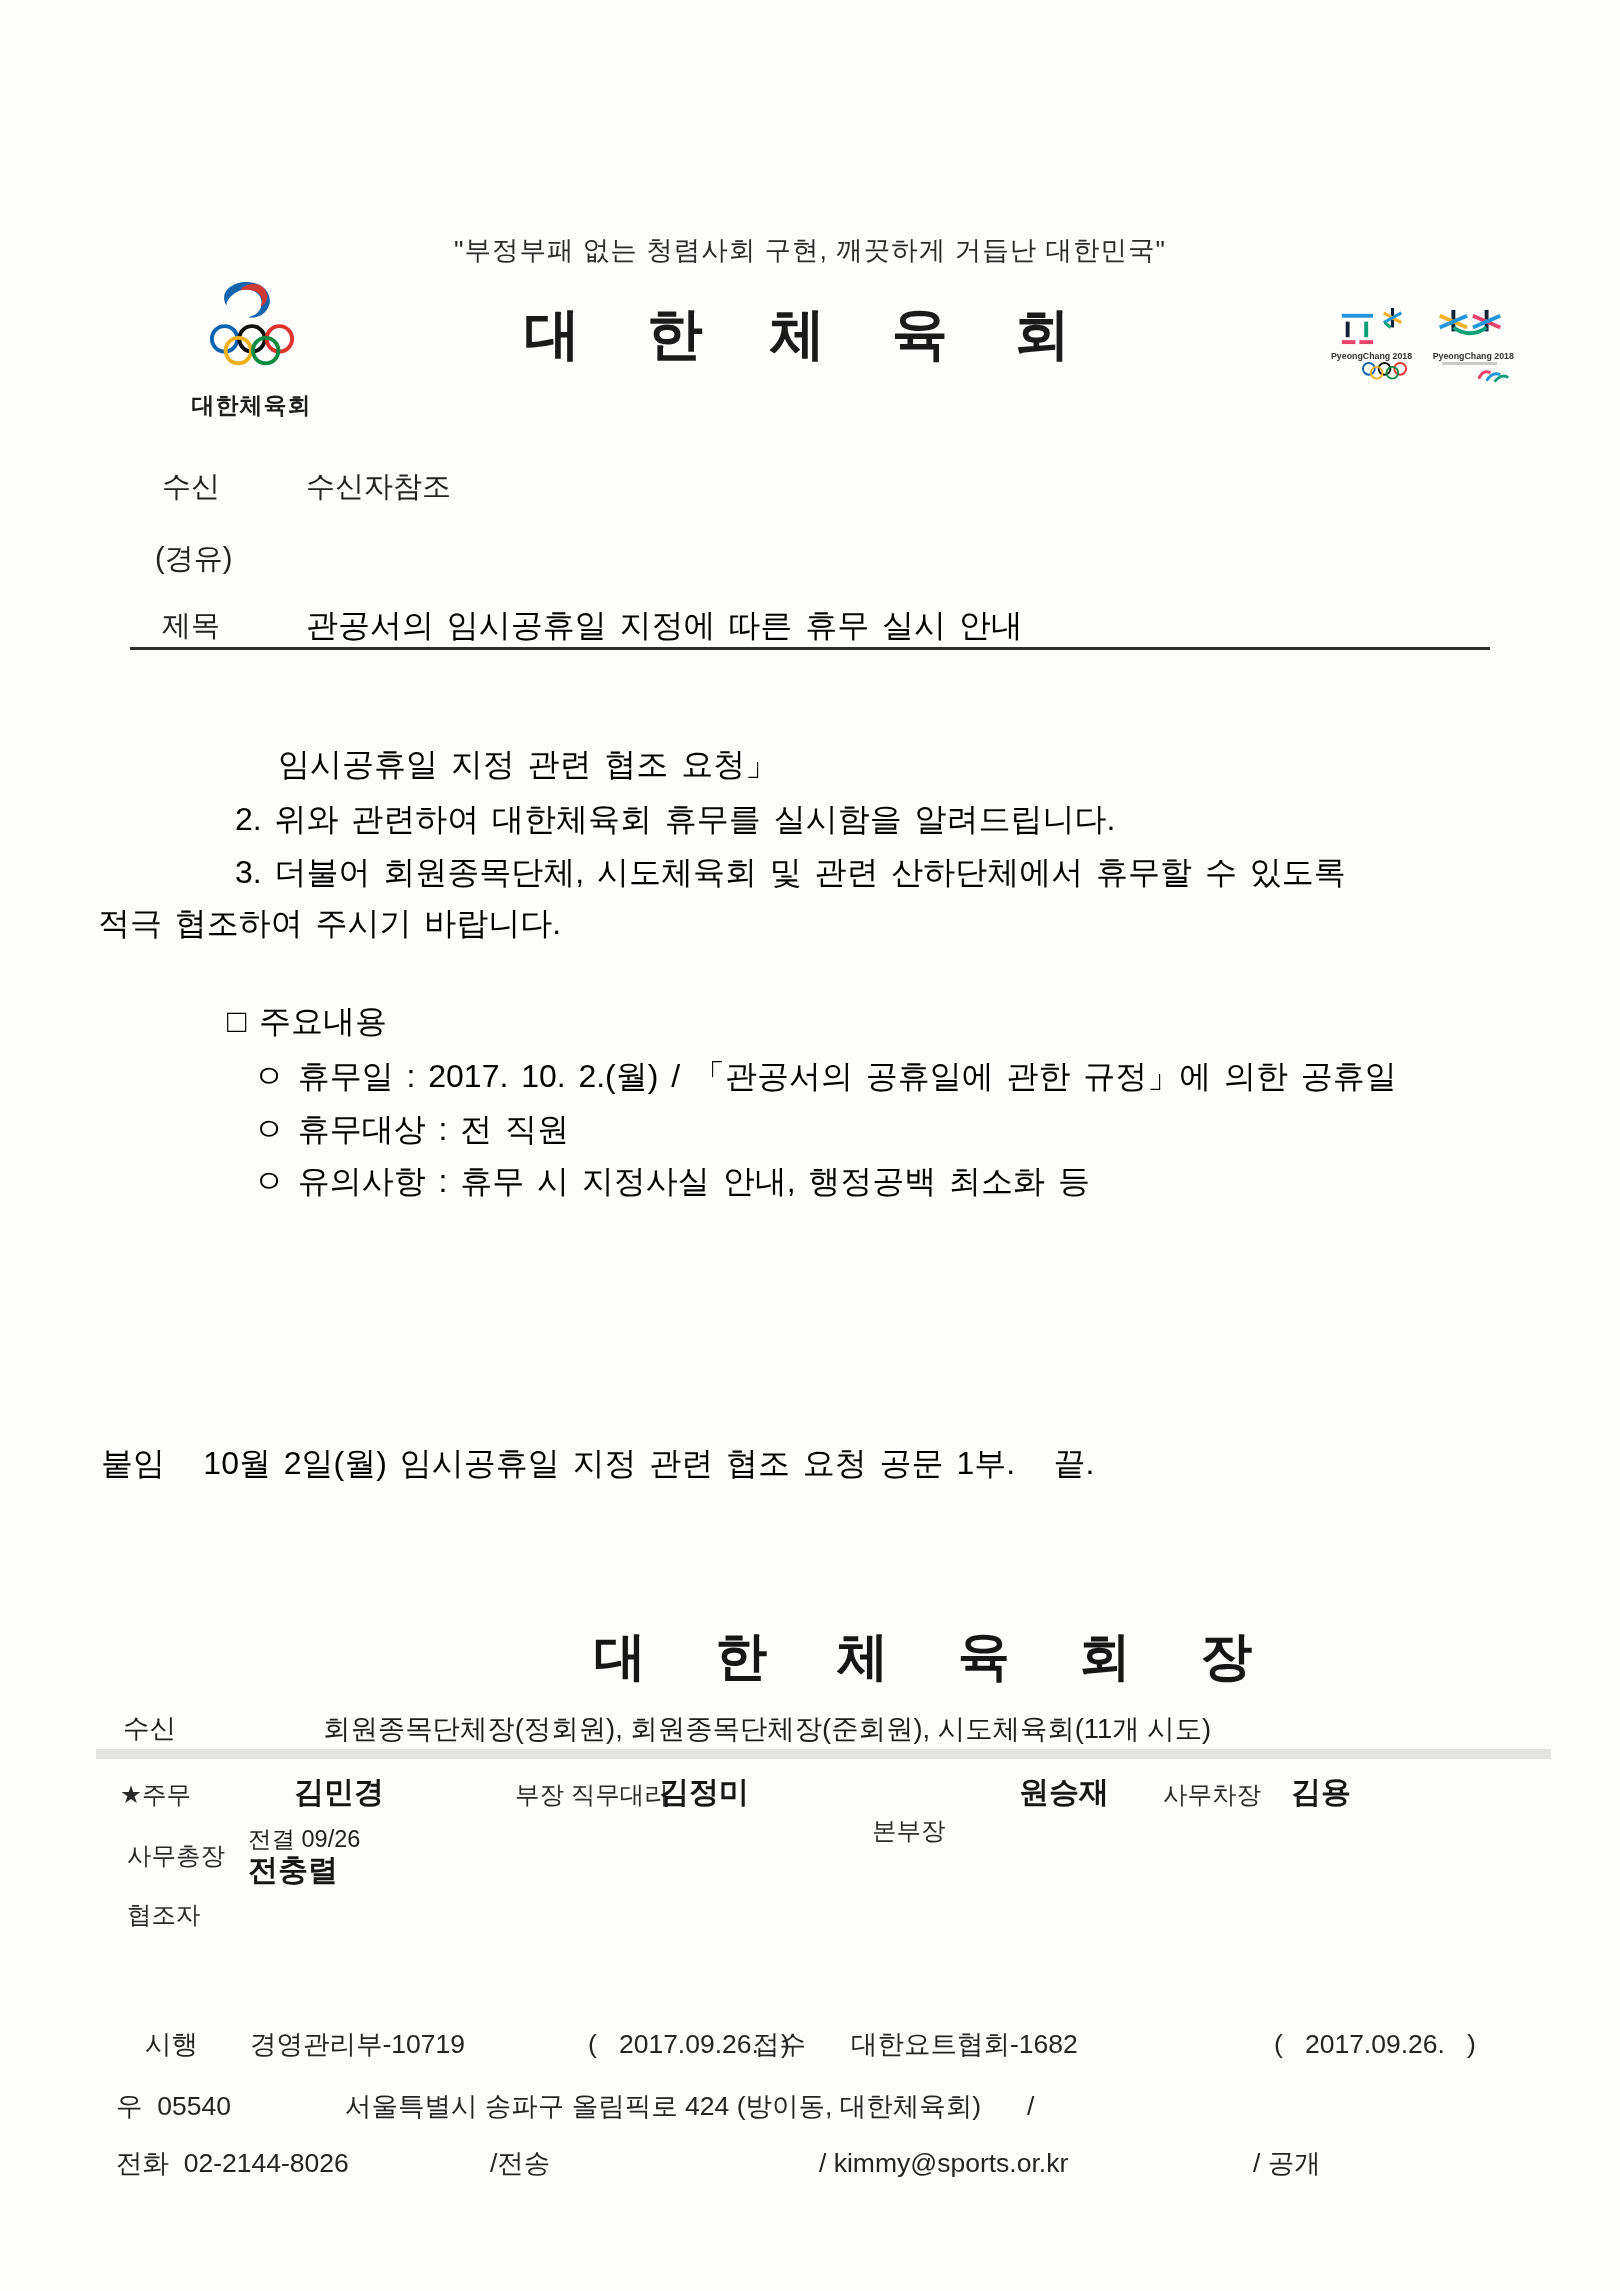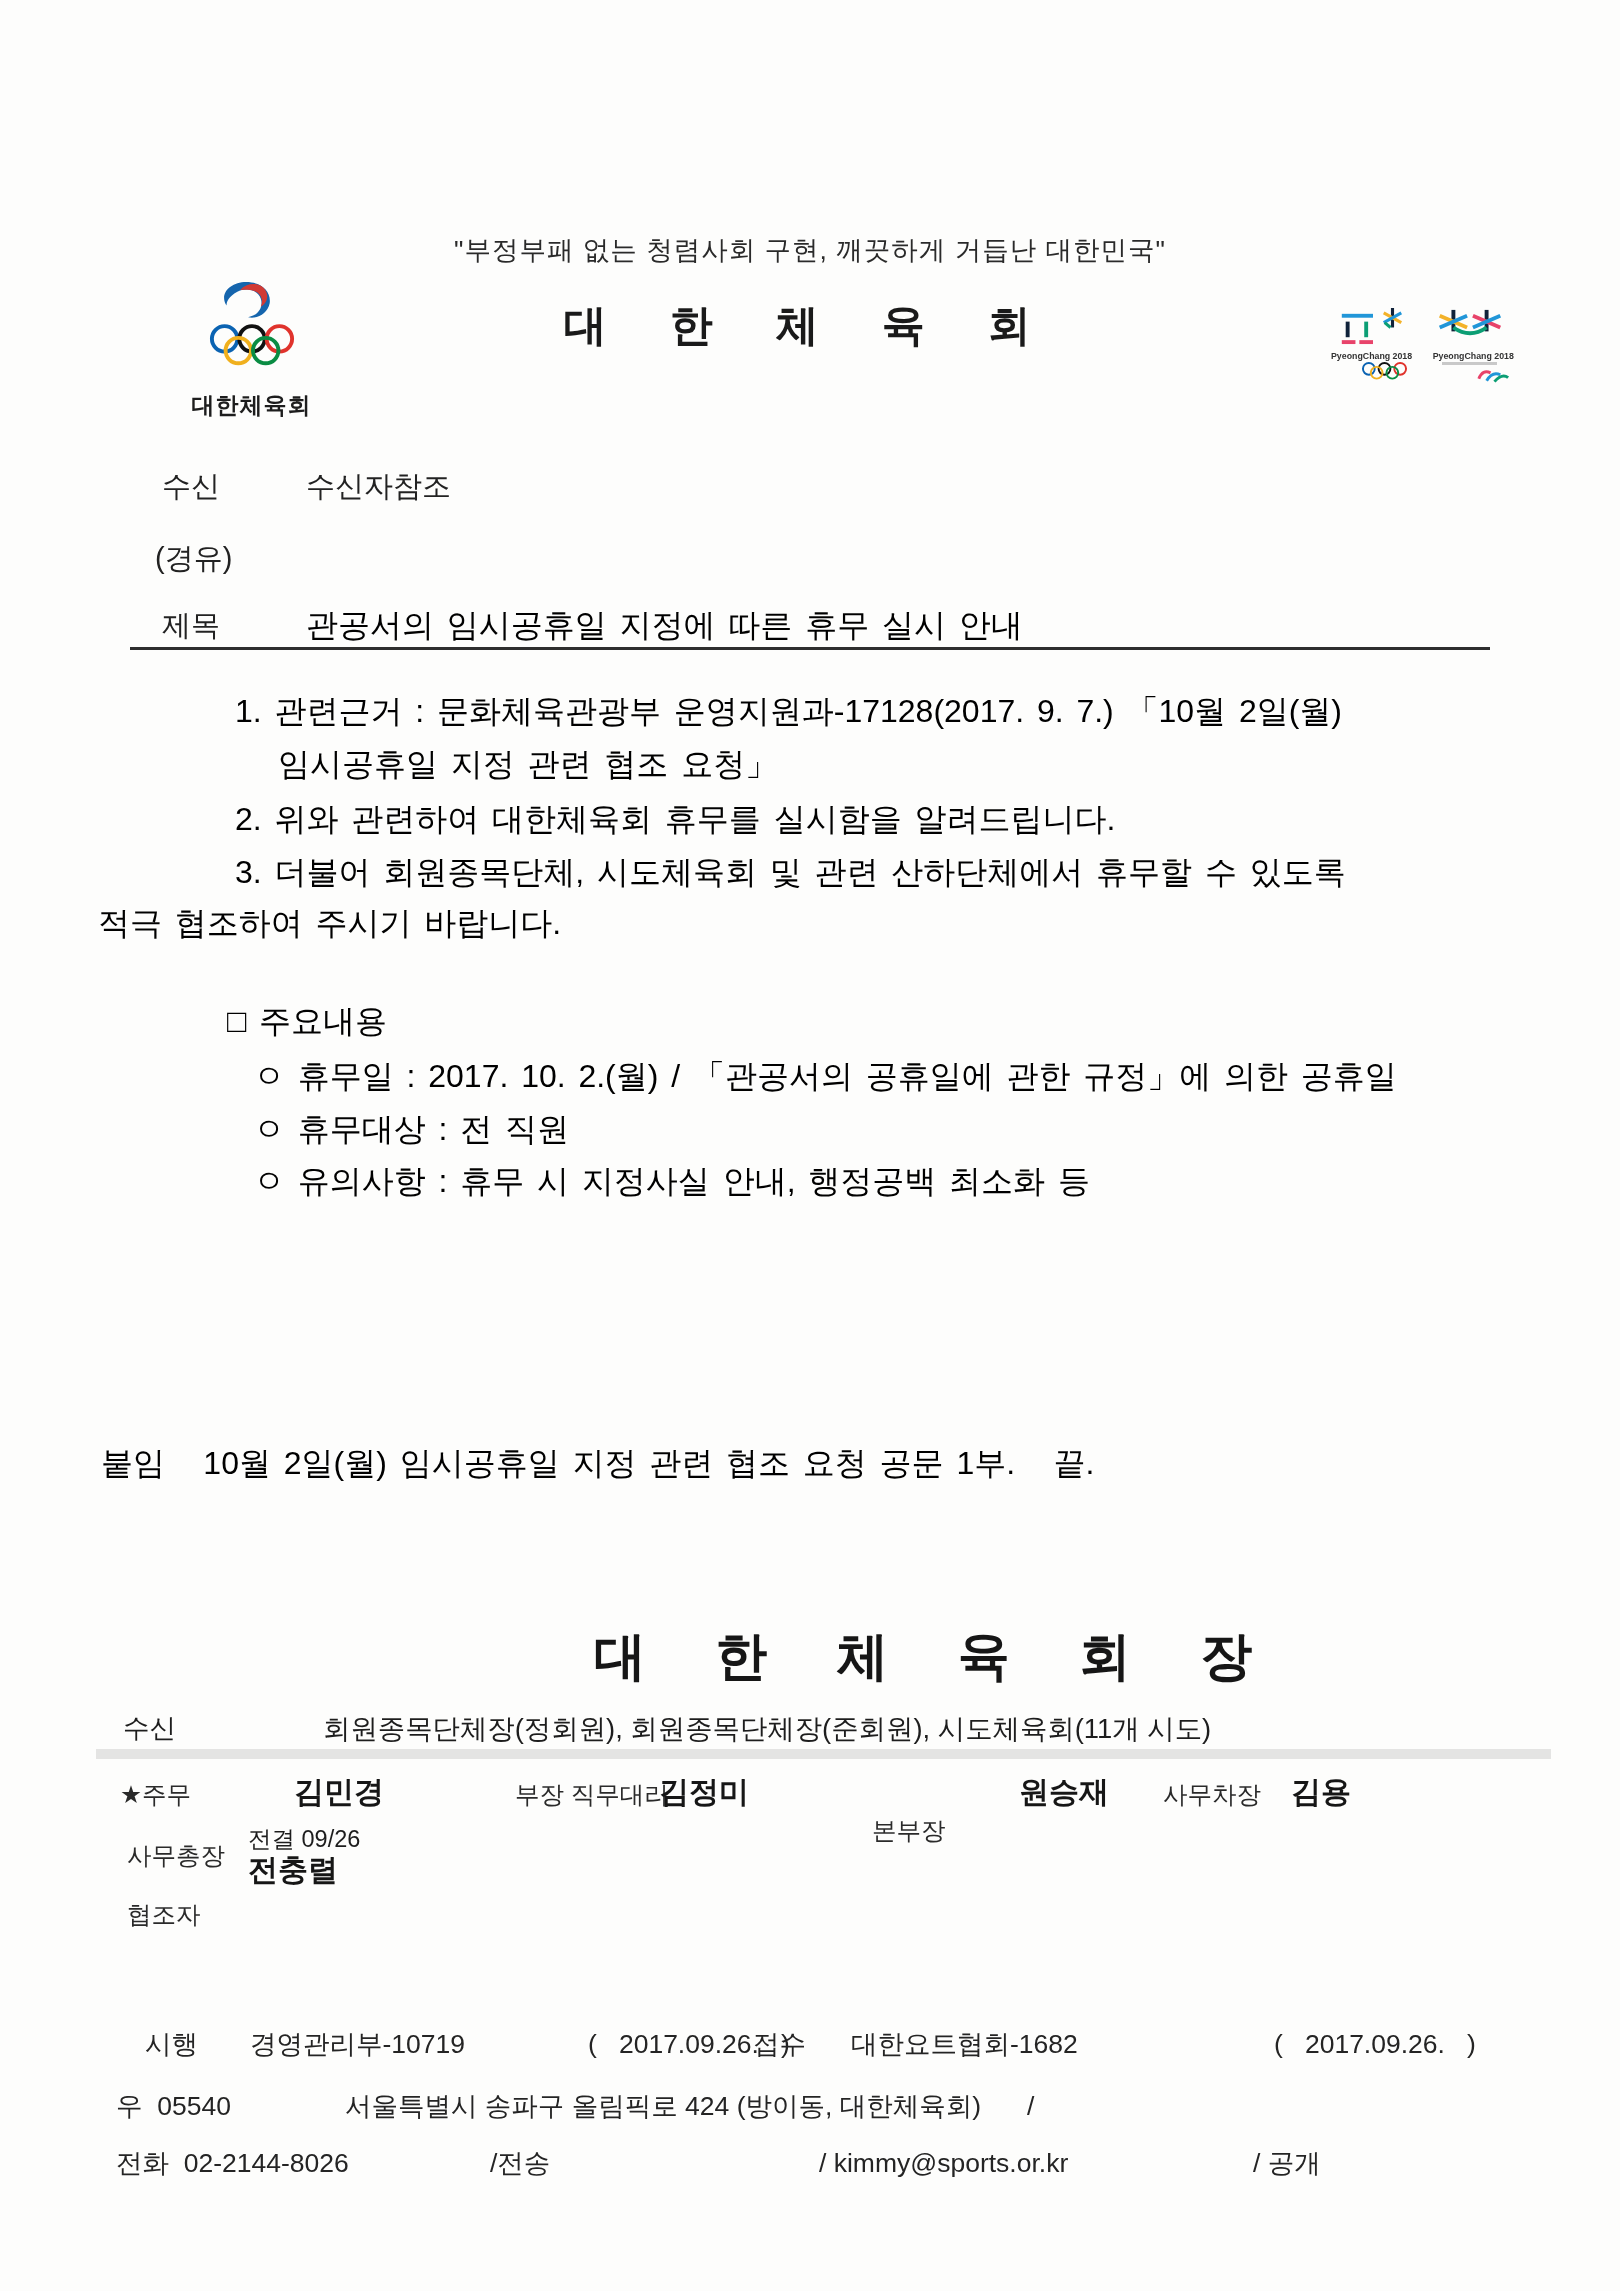--- a/index.html
+++ b/index.html
@@ -6,21 +6,21 @@
   .page {
     position:relative; width:1620px; height:2292px;
     background:#fdfdfc; overflow:hidden;
     font-family:"Liberation Sans","DejaVu Sans",sans-serif;
     color:#1d1d1d;
   }
   .t { position:absolute; white-space:pre; line-height:1.2; }
   .center { left:0; width:100%; text-align:center; }
 
   .slogan { top:235px; font-size:26.5px; letter-spacing:1px; color:#2a2a2a; }
-  .org-title { top:300px; font-size:43px; font-weight:bold; letter-spacing:25.5px; color:#1a1a1a; }
+  .org-title { top:300px; font-size:56px; font-weight:bold; letter-spacing:25.5px; color:#1a1a1a; }
 
   .org-logo { position:absolute; left:188px; top:278px; width:127px; text-align:center; }
   .org-logo .label { font-size:23px; font-weight:bold; letter-spacing:1px; margin-top:2px; }
 
   .pc-logos { position:absolute; left:1331px; top:306px; width:211px; display:flex; gap:13.7px; }
   .pc-logo { text-align:right; }
   .pc-logo .pc-text { font-size:8.8px; font-weight:bold; color:#333; letter-spacing:0; }
   .pc-logo .pc-sub { height:2.9px; width:55px; margin:1px auto 0; background:#c9c9c9; }
 
   .meta-label { font-size:29px; color:#222; }
@@ -121,21 +121,20 @@
     </div>
   </div>
 
   <div class="t meta-label" style="left:162px; top:469px;">수신</div>
   <div class="t meta-label" style="left:306px; top:469px;">수신자참조</div>
   <div class="t meta-label" style="left:155px; top:541px;">(경유)</div>
   <div class="t meta-label" style="left:162px; top:608px;">제목</div>
   <div class="t body-text" style="left:306px; top:606px;">관공서의 임시공휴일 지정에 따른 휴무 실시 안내</div>
   <div class="rule"></div>
 
-  <div class="t body-text" style="left:235px; top:692px;">1. 관련근거 : 문화체육관광부 운영지원과-17128(2017. 9. 7.) 「10월 2일(월)</div>
   <div class="t body-text" style="left:278px; top:745px;">임시공휴일 지정 관련 협조 요청」</div>
   <div class="t body-text" style="left:235px; top:800px;">2. 위와 관련하여 대한체육회 휴무를 실시함을 알려드립니다.</div>
   <div class="t body-text" style="left:235px; top:853px;">3. 더불어 회원종목단체, 시도체육회 및 관련 산하단체에서 휴무할 수 있도록</div>
   <div class="t body-text" style="left:98px; top:904px;">적극 협조하여 주시기 바랍니다.</div>
 
   <div class="t body-text" style="left:227px; top:1002px;">□ 주요내용</div>
   <div class="t body-text" style="left:253px; top:1057px;">ㅇ 휴무일 : 2017. 10. 2.(월) / 「관공서의 공휴일에 관한 규정」에 의한 공휴일</div>
   <div class="t body-text" style="left:253px; top:1110px;">ㅇ 휴무대상 : 전 직원</div>
   <div class="t body-text" style="left:253px; top:1162px;">ㅇ 유의사항 : 휴무 시 지정사실 안내, 행정공백 최소화 등</div>
 

